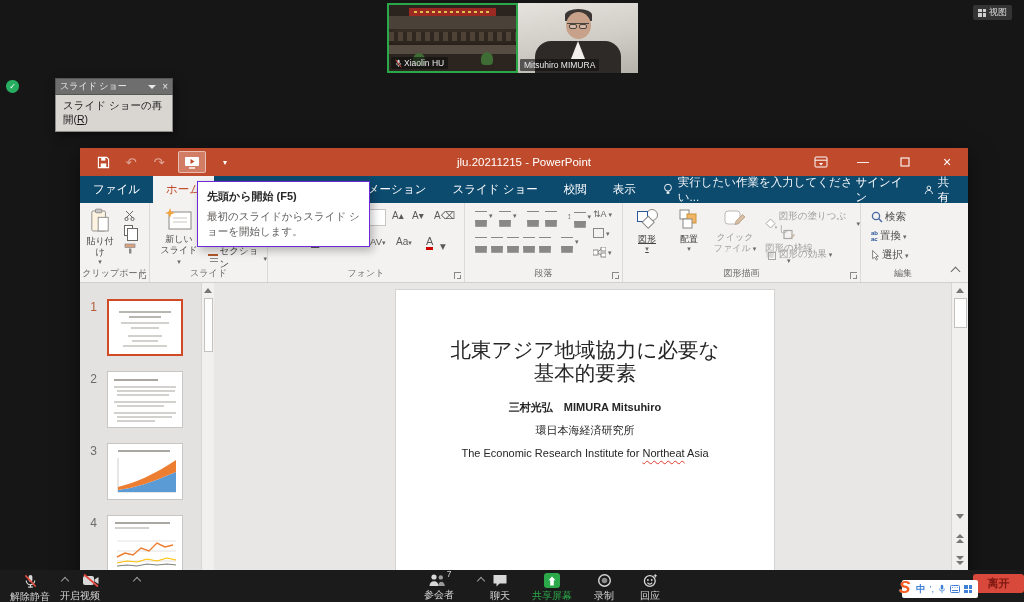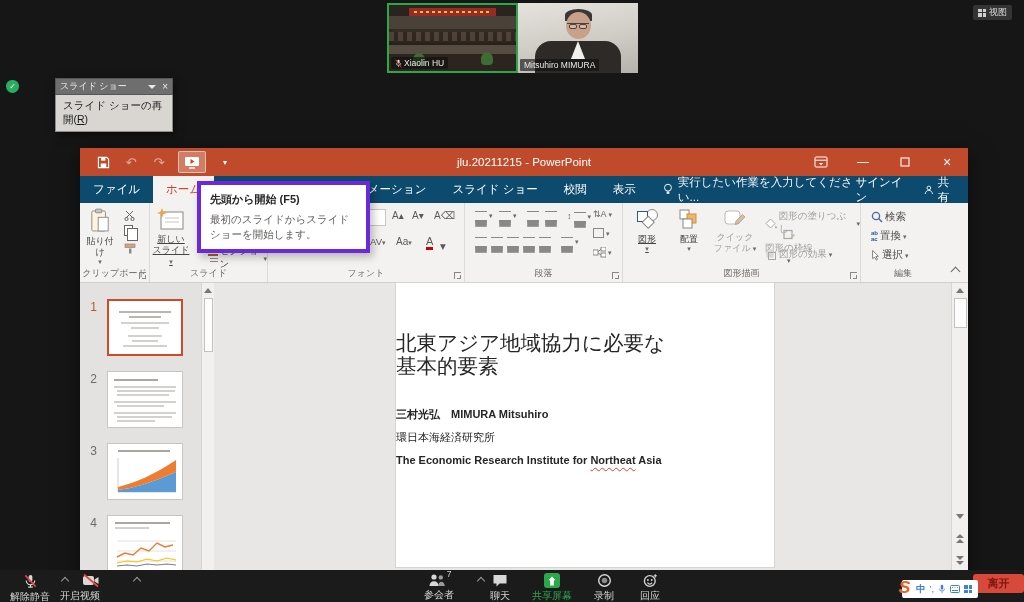--- a/index.html
+++ b/index.html
@@ -77,21 +77,21 @@
   .tabs{position:relative;height:27px;background:#0c4a6e;display:flex;align-items:stretch;color:#fff;font-size:11.5px;}
   .tab{display:flex;align-items:center;padding:0 13px;white-space:nowrap;}
   .tab.sel{background:#f3f2f1;color:#bf4b2c;}
   .tabspace{width:142px;}
   .tellme{display:flex;align-items:center;gap:5px;margin-left:14px;opacity:.95;}
   .tabs-right{margin-left:auto;display:flex;align-items:center;gap:16px;padding-right:10px;}
   .share-tab{display:flex;align-items:center;gap:4px;}
 
   
   .tooltip{position:absolute;left:117px;top:33px;width:173px;z-index:15;background:#fff;
-           border:4px solid #6d28d9;box-shadow:3px 4px 8px rgba(0,0,0,.25);padding:7px 9px 8px 9px;}
+           border:1px solid #6d28d9;box-shadow:3px 4px 8px rgba(0,0,0,.25);padding:7px 9px 8px 9px;}
   .tooltip .tt1{font-size:11px;font-weight:bold;color:#262626;margin-bottom:5px;}
   .tooltip .tt2{font-size:10.5px;color:#5f5d5b;line-height:1.4;}
 
   
   .ribbon{position:relative;height:80px;background:#f3f2f1;border-bottom:1px solid #d2d0ce;display:flex;}
   .rgroup{position:relative;height:100%;border-right:1px solid #dcdad8;}
   .glabel{position:absolute;left:0;right:0;bottom:2px;text-align:center;font-size:9px;color:#6b6966;}
   .launch{position:absolute;right:3px;bottom:3px;width:7px;height:7px;
           border-left:1px solid #8a8886;border-top:1px solid #8a8886;}
   .launch:after{content:"";position:absolute;right:0;bottom:0;width:3px;height:3px;
@@ -125,29 +125,29 @@
   .tl{position:absolute;background:#b9b6b2;height:2px;}
   .tl.lt{background:#d3d1cd;height:1.5px;}
   .scroll-thin{position:absolute;left:121px;top:0;bottom:0;width:13px;background:#f1f0ef;border-left:1px solid #d8d6d4;}
   .tri-up{width:0;height:0;border-left:4px solid transparent;border-right:4px solid transparent;
           border-bottom:5px solid #787672;}
   .tri-dn{width:0;height:0;border-left:4px solid transparent;border-right:4px solid transparent;
           border-top:5px solid #787672;}
   .sc-btn{height:14px;display:flex;align-items:center;justify-content:center;}
   .sc-thumb{margin:1px auto 0;width:9px;height:54px;background:#fdfdfd;border:1px solid #c4c2c0;}
   .canvas{position:absolute;left:134px;right:17px;top:0;bottom:0;background:#e9e7e5;}
-  .slide{position:absolute;left:182px;top:0;width:378px;height:284px;background:#fff;
-         box-shadow:0 0 0 1px #d6d4d2;text-align:left;color:#262626;}
+  .slide{position:absolute;left:182px;top:7px;width:378px;height:284px;background:#fff;
+         box-shadow:0 0 0 1px #d6d4d2;text-align:center;color:#262626;}
   .s-title{margin-top:48px;font-size:20.5px;line-height:23px;}
   .s-sub{font-size:18px;line-height:21px;margin-top:2px;}
   .wavy{text-decoration:underline;text-decoration-style:wavy;text-decoration-color:#e03a2f;
         text-decoration-thickness:1px;text-underline-offset:3px;}
-  .s-auth{margin-top:30px;font-size:11px;font-weight:bold;}
+  .s-auth{margin-top:16px;font-size:11px;font-weight:bold;}
   .s-org{margin-top:8px;font-size:11px;}
-  .s-en{margin-top:9px;font-size:11px;font-weight:bold;}
+  .s-en{margin-top:9px;font-size:11px;font-weight:normal;}
   .vscroll{position:absolute;right:0;top:0;bottom:0;width:17px;background:#f1f0ef;border-left:1px solid #d8d6d4;}
   .vs-thumb{margin:1px auto 0;width:13px;height:30px;background:#fdfdfd;border:1px solid #c4c2c0;}
 
   
   .zbar{position:absolute;left:0;right:0;bottom:0;height:32px;background:#1b1b1b;z-index:40;}
   .zitem{position:absolute;top:3px;display:flex;flex-direction:column;align-items:center;gap:1px;
          color:#d4d4d4;font-size:10px;}
   .zcaret{position:absolute;width:6px;height:6px;border-left:1.4px solid #9a9a9a;border-top:1.4px solid #9a9a9a;
           transform:rotate(45deg);top:8px;}
   .sharegreen{color:#2ba84a;}
@@ -326,21 +326,21 @@
           <svg width="12" height="11">
               <rect x="1" y="1" width="10" height="3.5" fill="#d9a07e" stroke="#8a8886" stroke-width=".7"></rect>
               <rect x="5" y="5.5" width="2.4" height="5" fill="#8a8886"></rect>
             </svg>
         </span>
         <div class="glabel">クリップボード</div>
         <span class="launch"></span>
       </div>
 
       <div class="rgroup" style="width:118px;">
-        <div class="bigbtn" style="left:0;width:42px;text-decoration:underline;">
+        <div class="bigbtn" style="left:8px;width:42px;">
           <span class="bicon">
             <svg width="28" height="23" viewBox="0 0 28 23">
                 <rect x="4" y="4" width="22" height="17" fill="#fff" stroke="#8a8886"></rect>
                 <line x1="8" y1="10" x2="22" y2="10" stroke="#c8c6c4"></line>
                 <line x1="8" y1="14" x2="22" y2="14" stroke="#c8c6c4"></line>
                 <path d="M5 0l1.3 3.7L10 5 6.3 6.3 5 10 3.7 6.3 0 5l3.7-1.3z" fill="#f2a33c"></path>
               </svg>
           </span>
           <span>新しい</span><br>
           <span>スライド</span><span class="dna"> ▾</span>

